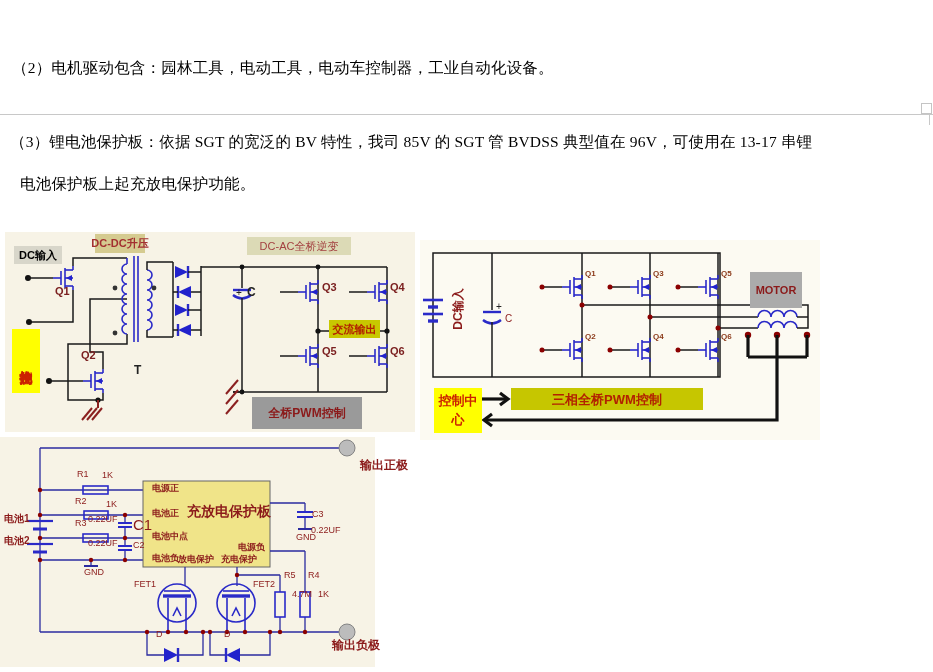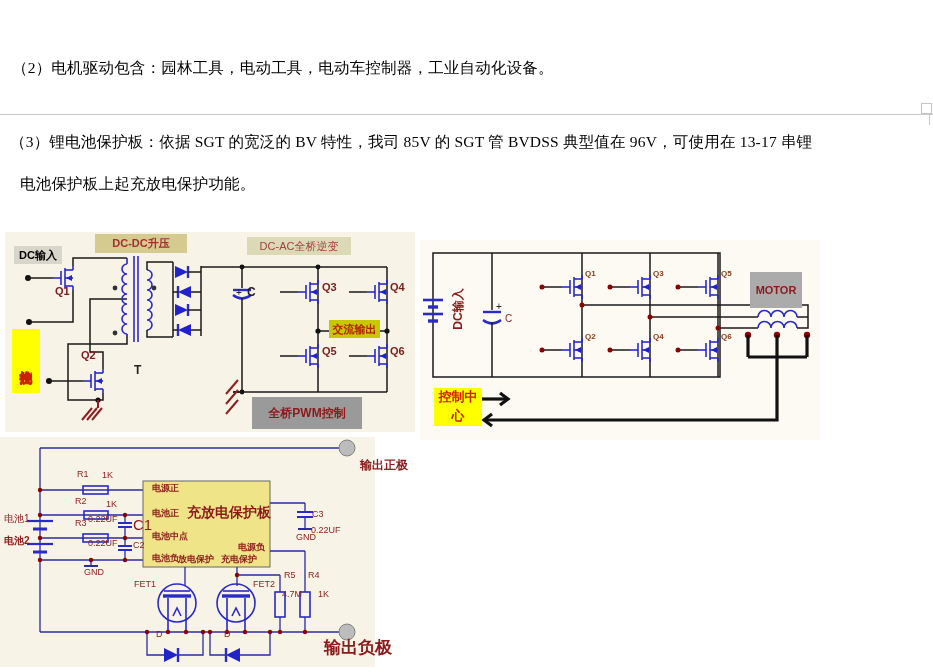--- a/index.html
+++ b/index.html
@@ -121,21 +121,21 @@
     <circle cx="382" cy="99" r="2.6" fill="#111"></circle>
     <circle cx="313" cy="35" r="2.4" fill="#111"></circle>
 
     <line x1="228" y1="160" x2="237" y2="160" class="w"></line>
     <line x1="233" y1="148" x2="221" y2="162" class="gnd"></line>
     <line x1="233" y1="158" x2="221" y2="172" class="gnd"></line>
     <line x1="233" y1="168" x2="221" y2="182" class="gnd"></line>
   </svg>
 
   <div class="lb box" style="left:14px;top:246px;width:48px;height:18px;background:#D8D6CA;font-size:11px;font-weight:bold;">DC输入</div>
-  <div class="lb box" style="left:95px;top:234px;width:92px;height:19px;background:#D5CB90;font-size:11px;font-weight:bold;color:#A33030;">DC-DC升压</div>
+  <div class="lb box" style="left:95px;top:234px;width:50px;height:19px;background:#D5CB90;font-size:11px;font-weight:bold;color:#A33030;">DC-DC升压</div>
   <div class="lb box" style="left:247px;top:237px;width:104px;height:18px;background:#DCDAB6;font-size:11px;color:#A34040;">DC-AC全桥逆变</div>
   <div class="lb box vtext" style="left:12px;top:329px;width:28px;height:64px;background:#FFFF00;font-size:13px;font-weight:bold;color:#CC2200;">推挽控制</div>
   <div class="lb box" style="left:329px;top:320px;width:51px;height:18px;background:#C8C800;font-size:11px;font-weight:bold;color:#B22200;">交流输出</div>
   <div class="lb box" style="left:252px;top:397px;width:110px;height:32px;background:#9A9A9A;font-size:12px;font-weight:bold;color:#8B1A1A;">全桥PWM控制</div>
   <div class="lb" style="left:55px;top:286px;font-size:11px;font-weight:bold;color:#7B2020;">Q1</div>
   <div class="lb" style="left:81px;top:350px;font-size:11px;font-weight:bold;color:#7B2020;">Q2</div>
   <div class="lb" style="left:322px;top:282px;font-size:11px;font-weight:bold;color:#7B2020;">Q3</div>
   <div class="lb" style="left:390px;top:282px;font-size:11px;font-weight:bold;color:#7B2020;">Q4</div>
   <div class="lb" style="left:322px;top:346px;font-size:11px;font-weight:bold;color:#7B2020;">Q5</div>
   <div class="lb" style="left:390px;top:346px;font-size:11px;font-weight:bold;color:#7B2020;">Q6</div>
@@ -205,21 +205,22 @@
   <div class="lb" style="left:431px;top:303px;width:54px;font-size:12px;font-weight:bold;color:#8B1A1A;transform:rotate(-90deg);text-align:center;">DC输入</div>
   <div class="lb" style="left:496px;top:302px;font-size:10px;color:#222;">+</div>
   <div class="lb" style="left:505px;top:314px;font-size:10px;color:#8B1A1A;">C</div>
   <div class="lb" style="left:585px;top:270px;font-size:8px;font-weight:bold;color:#8B3A1A;">Q1</div>
   <div class="lb" style="left:585px;top:333px;font-size:8px;font-weight:bold;color:#8B3A1A;">Q2</div>
   <div class="lb" style="left:653px;top:270px;font-size:8px;font-weight:bold;color:#8B3A1A;">Q3</div>
   <div class="lb" style="left:653px;top:333px;font-size:8px;font-weight:bold;color:#8B3A1A;">Q4</div>
   <div class="lb" style="left:721px;top:270px;font-size:8px;font-weight:bold;color:#8B3A1A;">Q5</div>
   <div class="lb" style="left:721px;top:333px;font-size:8px;font-weight:bold;color:#8B3A1A;">Q6</div>
   <div class="lb box" style="left:750px;top:272px;width:52px;height:36px;background:#ABABAB;font-size:11px;font-weight:bold;color:#8B1A1A;">MOTOR</div>
-  <div class="lb box" style="left:434px;top:388px;width:48px;height:38px;background:#FFFF00;font-size:13px;font-weight:bold;color:#CC2200;white-space:normal;line-height:1.45;">控制中心</div>
+  <div class="lb box" style="left:434px;top:388px;width:48px;height:45px;background:#FFFF00;font-size:13px;font-weight:bold;color:#CC2200;white-space:normal;line-height:1.45;">控制中心</div>
+  <div class="lb box" style="left:511px;top:388px;width:192px;height:22px;background:#C6C600;font-size:13px;font-weight:bold;color:#B22200;">三相全桥PWM控制</div>
 
   <svg style="left:0px;top:437px;" width="375" height="230" viewBox="0 0 375 230">
     <rect x="0" y="0" width="375" height="230" fill="#F7F3E6"></rect>
 
     <path d="M40,11 H339" class="bw"></path>
     <path d="M40,11 V195" class="bw"></path>
     <path d="M40,195 H339" class="bw"></path>
     <circle cx="347" cy="11" r="8" fill="#BCBCBC" stroke="#838383"></circle>
     <circle cx="347" cy="195" r="8" fill="#BCBCBC" stroke="#838383"></circle>
 
@@ -293,46 +294,46 @@
       <circle cx="203" cy="195" r="2.2" fill="#8B0000"></circle>
     <circle cx="210" cy="195" r="2.2" fill="#8B0000"></circle>
       <circle cx="227" cy="195" r="2.2" fill="#8B0000"></circle>
     <circle cx="245" cy="195" r="2.2" fill="#8B0000"></circle>
       <circle cx="270" cy="195" r="2.2" fill="#8B0000"></circle>
     <circle cx="280" cy="195" r="2.2" fill="#8B0000"></circle>
       <circle cx="305" cy="195" r="2.2" fill="#8B0000"></circle>
   </svg>
 
   <div class="lb dr" style="left:320px;top:459px;font-size:12px;font-weight:bold;padding-left:40px;">输出正极</div>
-  <div class="lb dr" style="left:324px;top:639px;font-size:17px;font-weight:bold;">输出负极</div>
-  <div class="lb dr" style="left:4px;top:514px;font-size:10px;font-weight:normal;">电池1</div>
+  <div class="lb dr" style="left:332px;top:639px;font-size:12px;font-weight:bold;">输出负极</div>
+  <div class="lb dr" style="left:4px;top:514px;font-size:10px;font-weight:bold;">电池1</div>
   <div class="lb dr" style="left:4px;top:536px;font-size:10px;font-weight:bold;">电池2</div>
   <div class="lb dr" style="left:77px;top:470px;font-size:9px;">R1</div>
   <div class="lb dr" style="left:102px;top:471px;font-size:9px;">1K</div>
   <div class="lb dr" style="left:75px;top:497px;font-size:9px;">R2</div>
   <div class="lb dr" style="left:106px;top:500px;font-size:9px;">1K</div>
   <div class="lb dr" style="left:75px;top:519px;font-size:9px;">R3</div>
   <div class="lb dr" style="left:88px;top:515px;font-size:9px;">0.22UF</div>
   <div class="lb dr" style="left:133px;top:517px;font-size:15px;">C1</div>
   <div class="lb dr" style="left:88px;top:539px;font-size:9px;">0.22UF</div>
   <div class="lb dr" style="left:133px;top:541px;font-size:9px;">C2</div>
   <div class="lb dr" style="left:84px;top:568px;font-size:9px;">GND</div>
-  <div class="lb dr" style="left:187px;top:505px;font-size:14px;font-weight:bold;">充放电保护板</div>
+  <div class="lb dr" style="left:187px;top:505px;font-size:14px;font-weight:bold;font-family:Liberation Mono, monospace;">充放电保护板</div>
   <div class="lb dr" style="left:152px;top:484px;font-size:9px;font-weight:bold;">电源正</div>
   <div class="lb dr" style="left:152px;top:509px;font-size:9px;font-weight:bold;">电池正</div>
   <div class="lb dr" style="left:152px;top:532px;font-size:9px;font-weight:bold;">电池中点</div>
   <div class="lb dr" style="left:152px;top:555px;font-size:9px;font-weight:bold;font-family:Liberation Mono, monospace;">电池负</div>
   <div class="lb dr" style="left:178px;top:555px;font-size:9px;font-weight:bold;">放电保护</div>
   <div class="lb dr" style="left:221px;top:555px;font-size:9px;font-weight:bold;">充电保护</div>
   <div class="lb dr" style="left:238px;top:543px;font-size:9px;font-weight:bold;">电源负</div>
   <div class="lb dr" style="left:312px;top:510px;font-size:9px;">C3</div>
   <div class="lb dr" style="left:311px;top:526px;font-size:9px;">0.22UF</div>
   <div class="lb dr" style="left:296px;top:533px;font-size:9px;">GND</div>
   <div class="lb dr" style="left:284px;top:571px;font-size:9px;">R5</div>
-  <div class="lb dr" style="left:282px;top:590px;font-size:9px;">4.7M</div>
+  <div class="lb dr" style="left:292px;top:590px;font-size:9px;">4.7M</div>
   <div class="lb dr" style="left:308px;top:571px;font-size:9px;">R4</div>
   <div class="lb dr" style="left:318px;top:590px;font-size:9px;">1K</div>
   <div class="lb dr" style="left:134px;top:580px;font-size:9px;">FET1</div>
   <div class="lb dr" style="left:253px;top:580px;font-size:9px;">FET2</div>
   <div class="lb dr" style="left:156px;top:630px;font-size:9px;">D</div>
   <div class="lb dr" style="left:224px;top:630px;font-size:9px;">D</div>
 
 </div>
 
 </body></html>

